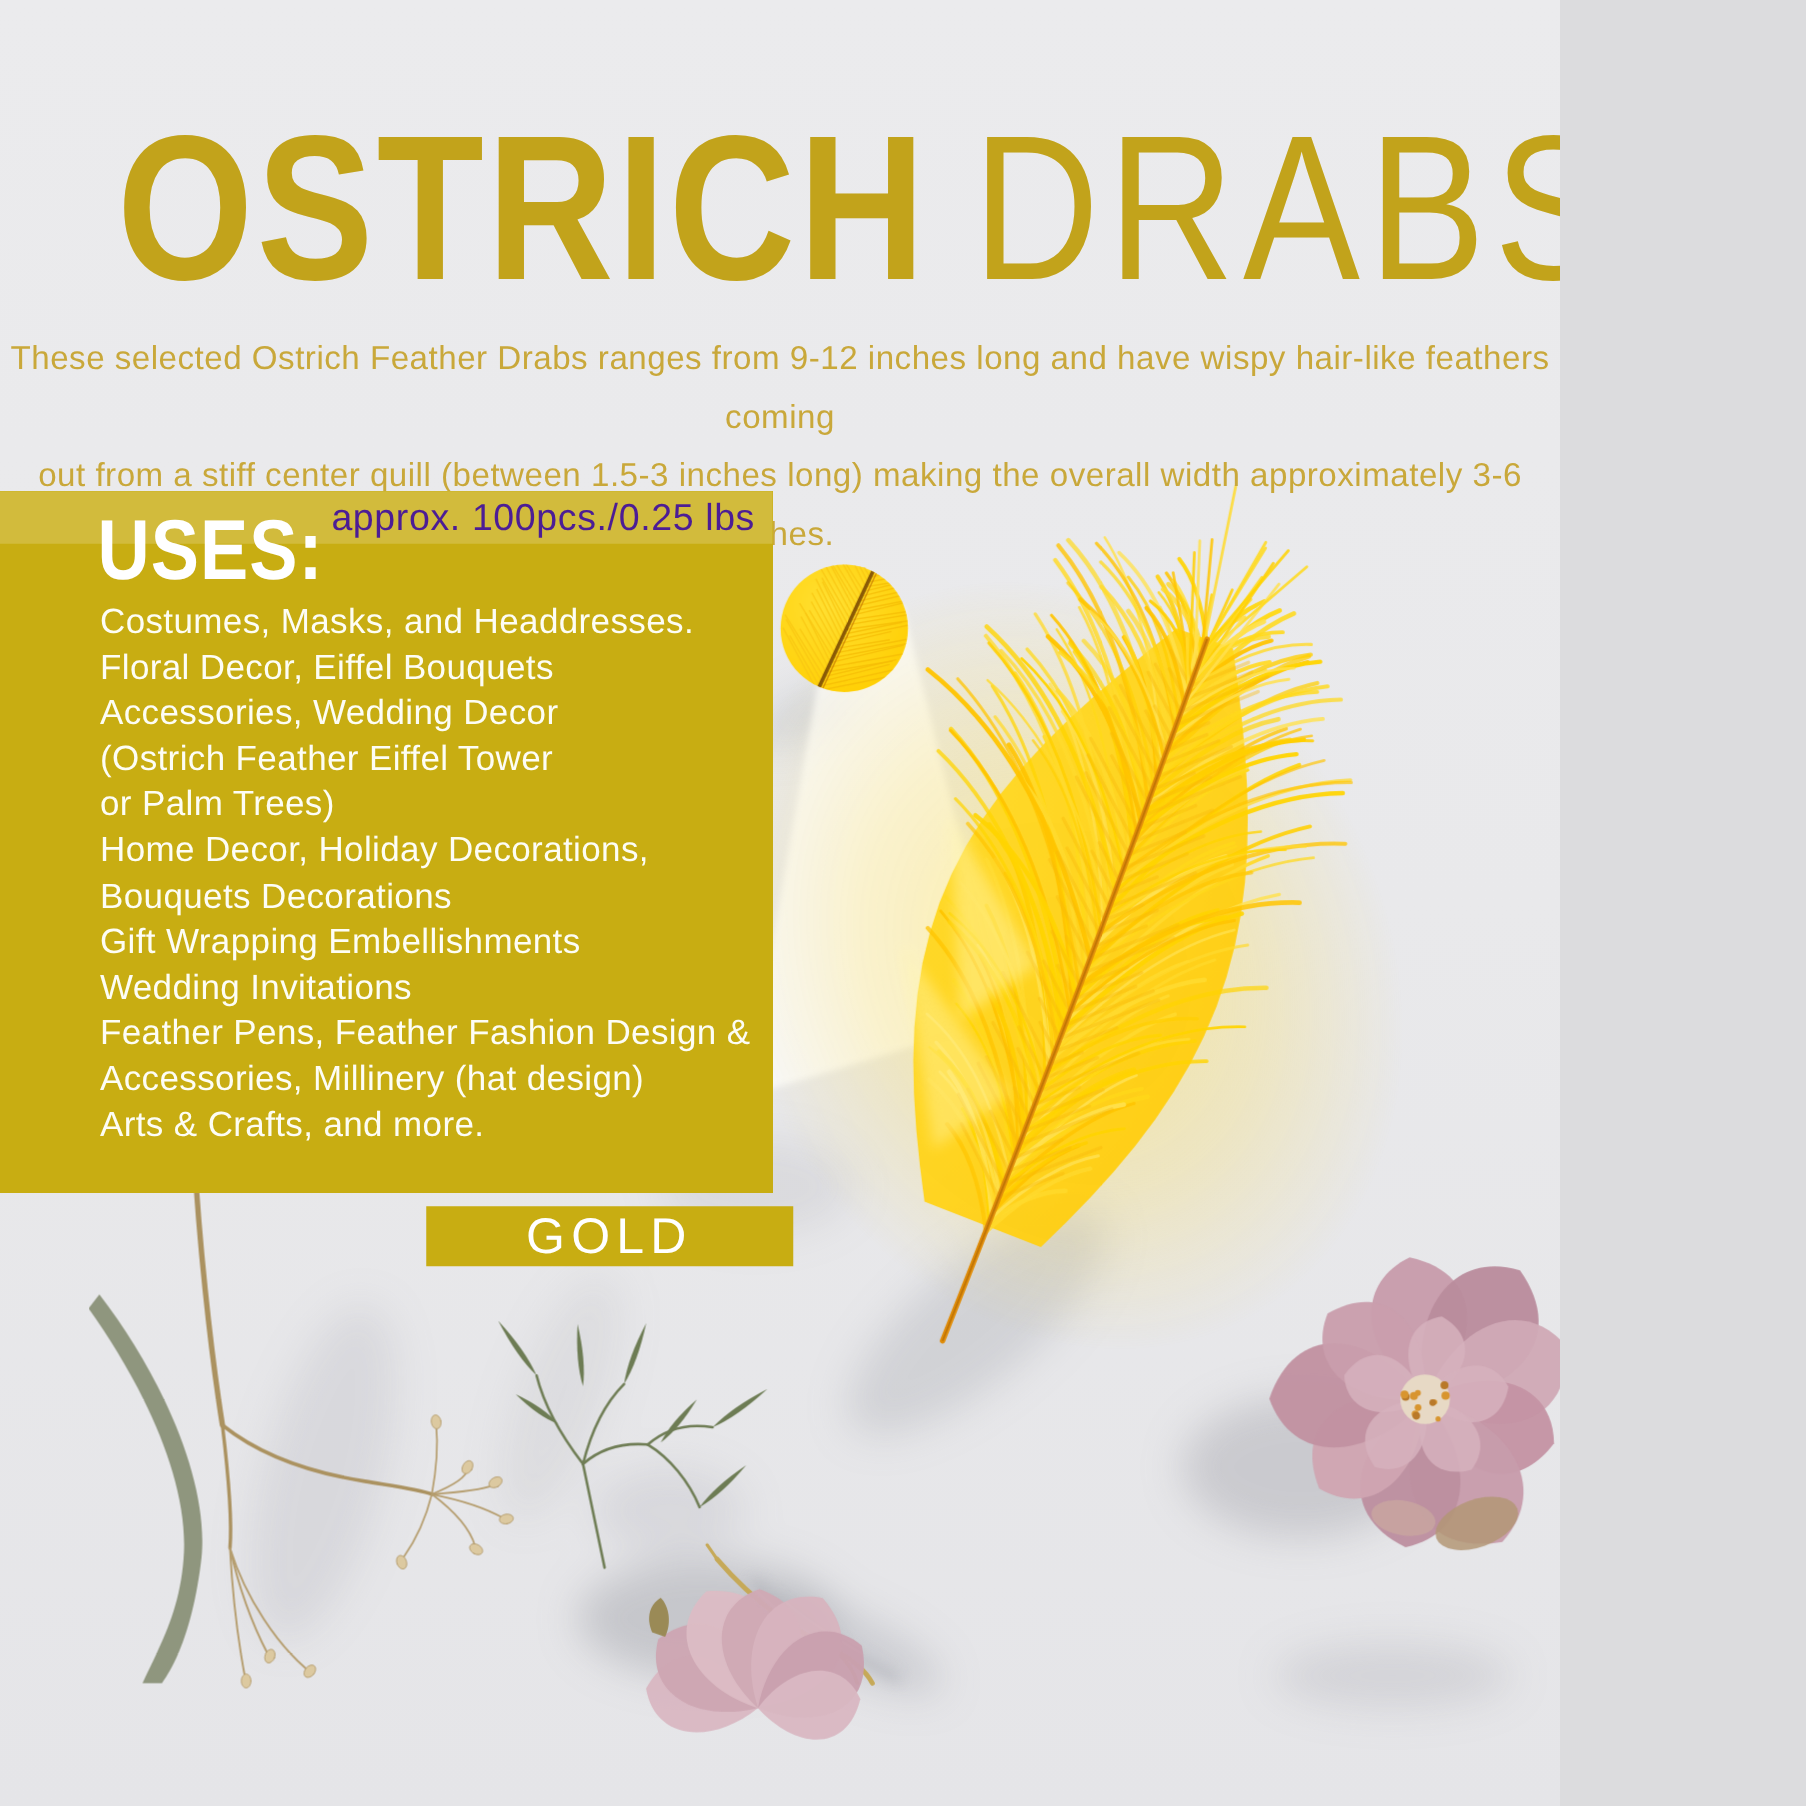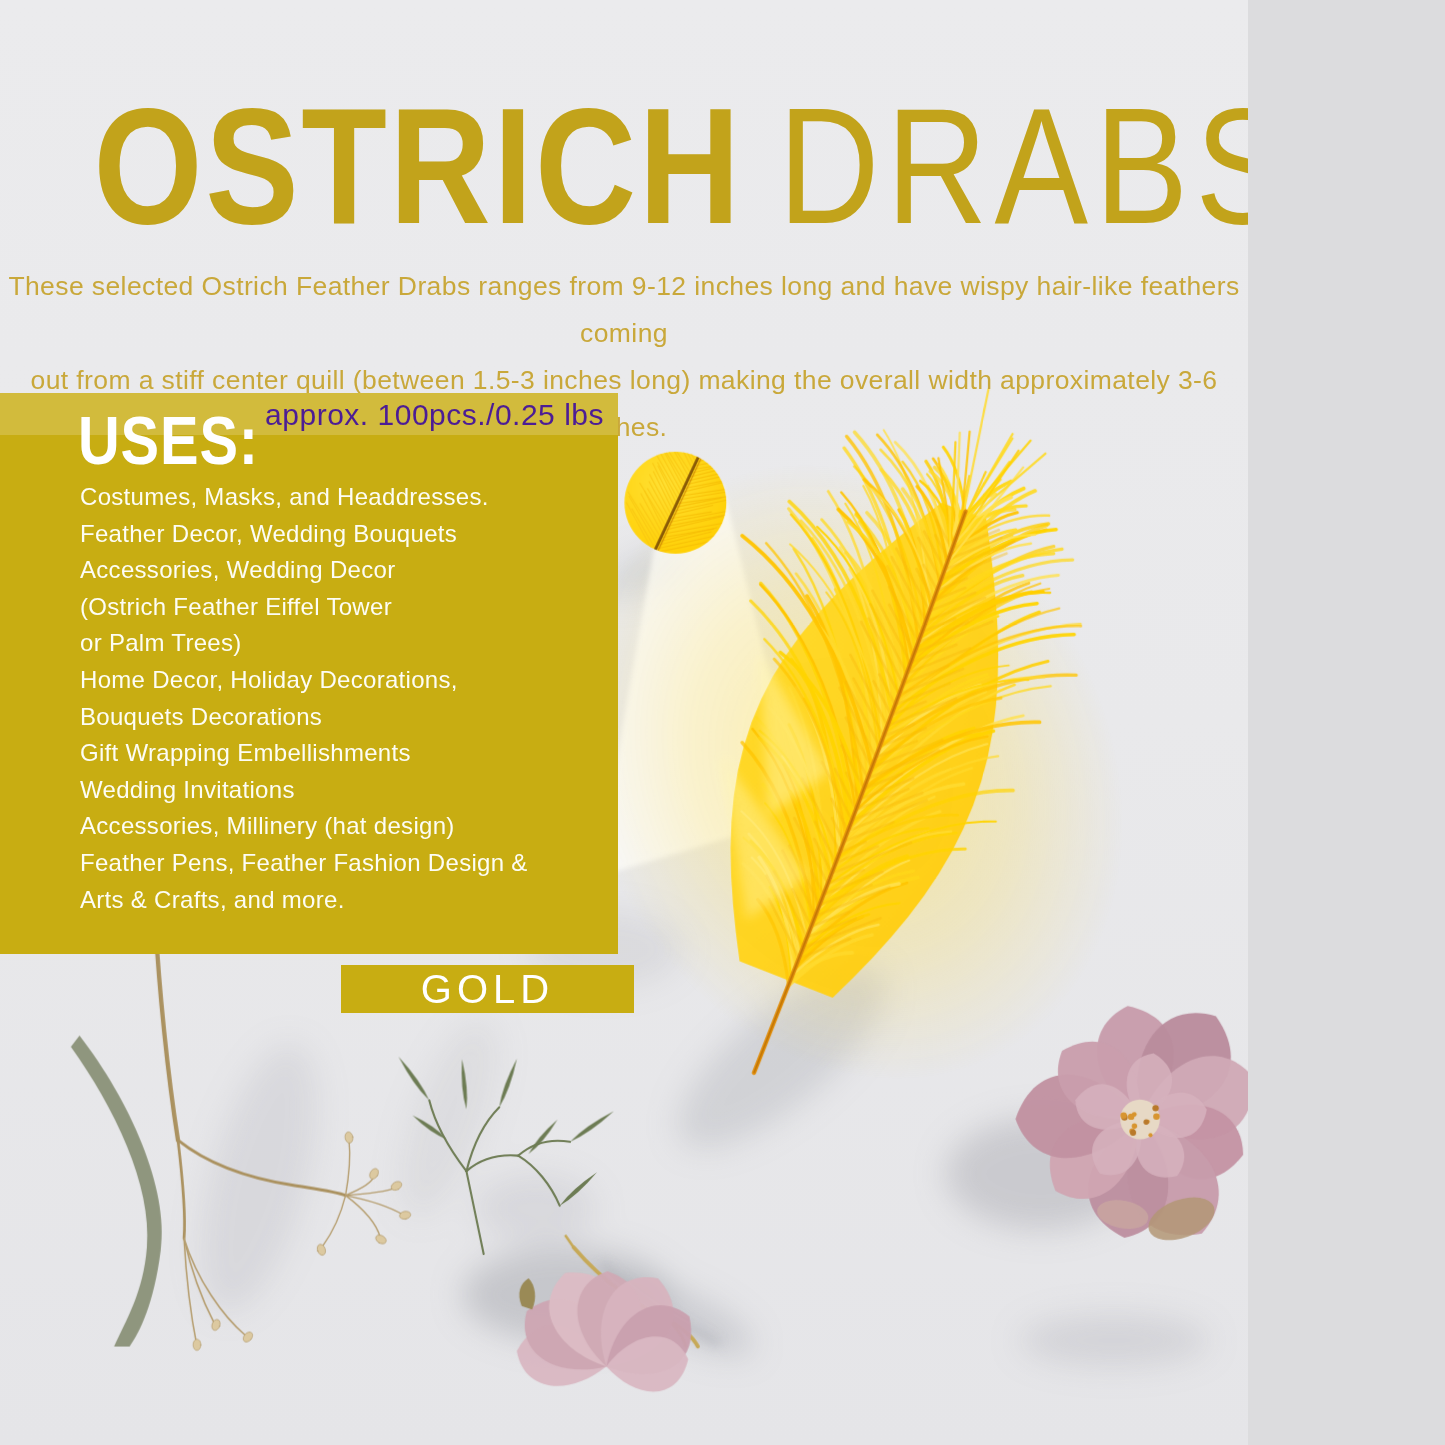--- a/index.html
+++ b/index.html
@@ -25,21 +25,21 @@
     background:#c8ad12;color:#ffffff;
   }
   .uses .band{position:absolute;left:0;top:0;right:0;height:42px;background:rgba(255,255,255,.18);}
   .uses h2{
     position:absolute;left:78px;top:12px;margin:0;font-size:68px;font-weight:700;
     letter-spacing:1px;transform:scaleX(.85);transform-origin:left top;line-height:1.05;
   }
   .uses .qty{position:absolute;right:14px;top:5px;font-size:30px;letter-spacing:.5px;color:#4c1d95;}
   .uses ul{
     position:absolute;left:80px;top:86px;margin:0;padding:0;list-style:none;
-    font-size:24px;line-height:36.6px;letter-spacing:.3px;color:#fdfdf5;font-weight:400;
+    font-size:28px;line-height:36.6px;letter-spacing:.3px;color:#fdfdf5;font-weight:400;
   }
   .gold-label{
     position:absolute;left:341px;top:965px;width:293px;height:48px;background:#c8ad12;
     display:flex;align-items:center;justify-content:center;
     color:#ffffff;font-size:40px;letter-spacing:5px;font-weight:400;
   }
 </style>
 </head>
 <body>
 
@@ -535,30 +535,30 @@
     <div>These selected Ostrich Feather Drabs ranges from 9-12 inches long and have wispy hair-like feathers coming</div>
     <div>out from a stiff center quill (between 1.5-3 inches long) making the overall width approximately 3-6 inches.</div>
   </div>
 
   <div class="uses">
     <div class="band"></div>
     <h2>USES:</h2>
     <div class="qty">approx. 100pcs./0.25 lbs</div>
     <ul>
       <li>Costumes, Masks, and Headdresses.</li>
-      <li>Feather Decor, Wedding Bouquets</li>
+      <li>Floral Decor, Eiffel Bouquets</li>
       <li>Accessories, Wedding Decor</li>
       <li>(Ostrich Feather Eiffel Tower</li>
       <li>or Palm Trees)</li>
       <li>Home Decor, Holiday Decorations,</li>
       <li>Bouquets Decorations</li>
       <li>Gift Wrapping Embellishments</li>
       <li>Wedding Invitations</li>
+      <li>Feather Pens, Feather Fashion Design &amp;</li>
       <li>Accessories, Millinery (hat design)</li>
-      <li>Feather Pens, Feather Fashion Design &amp;</li>
       <li>Arts &amp; Crafts, and more.</li>
     </ul>
   </div>
 
   <div class="gold-label">
     <span>GOLD</span>
   </div>
 
 </div>
 

